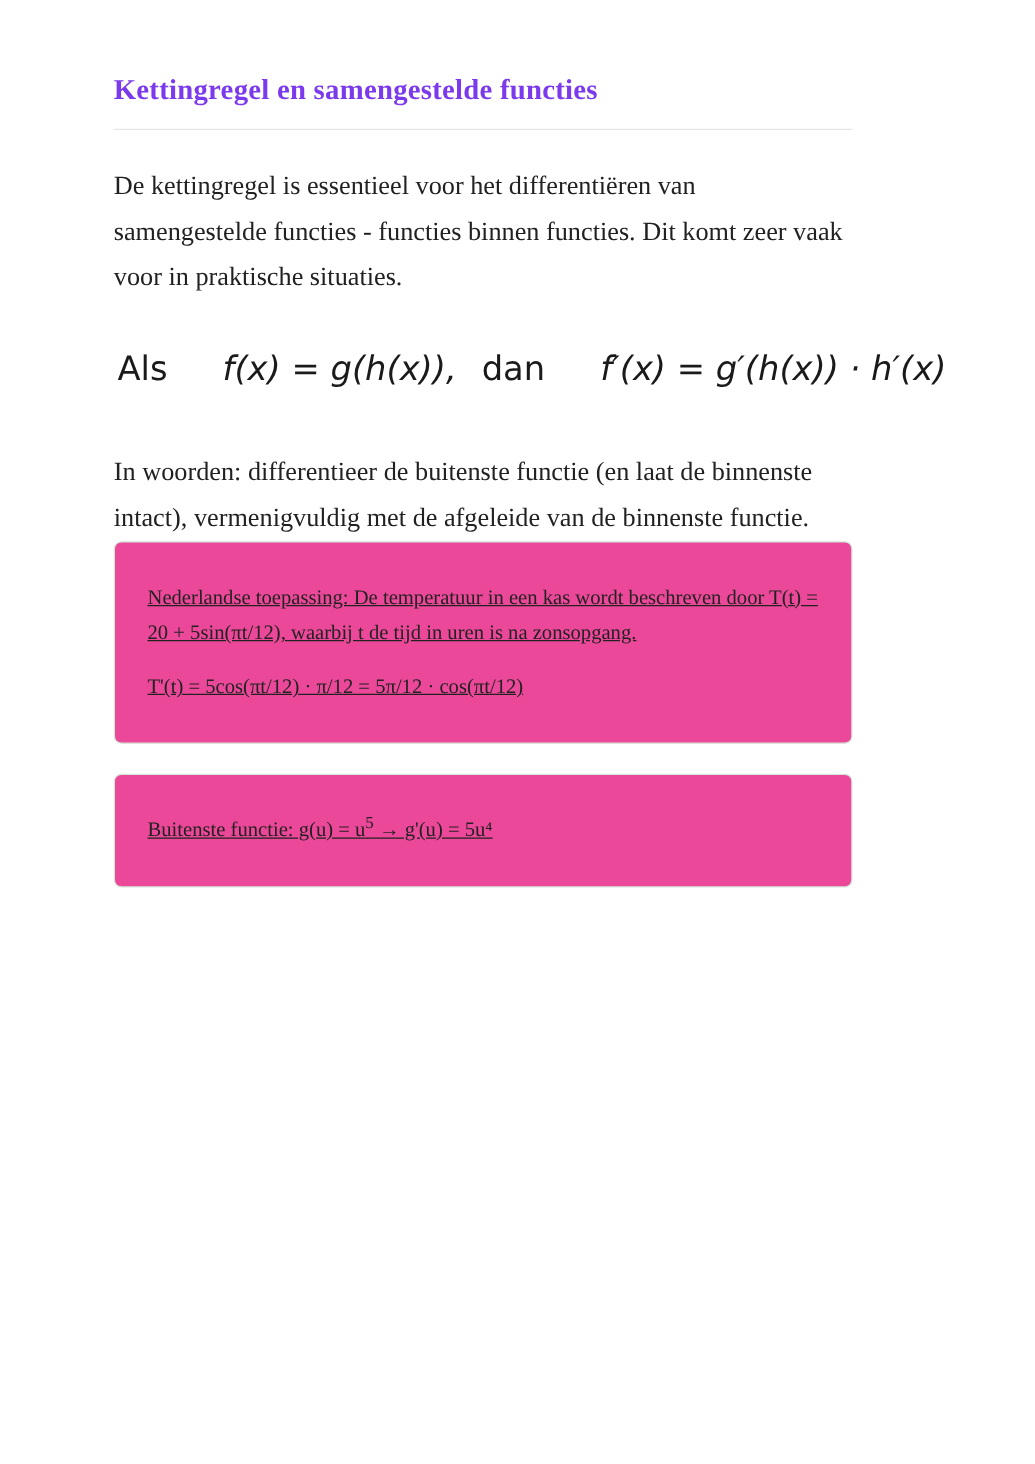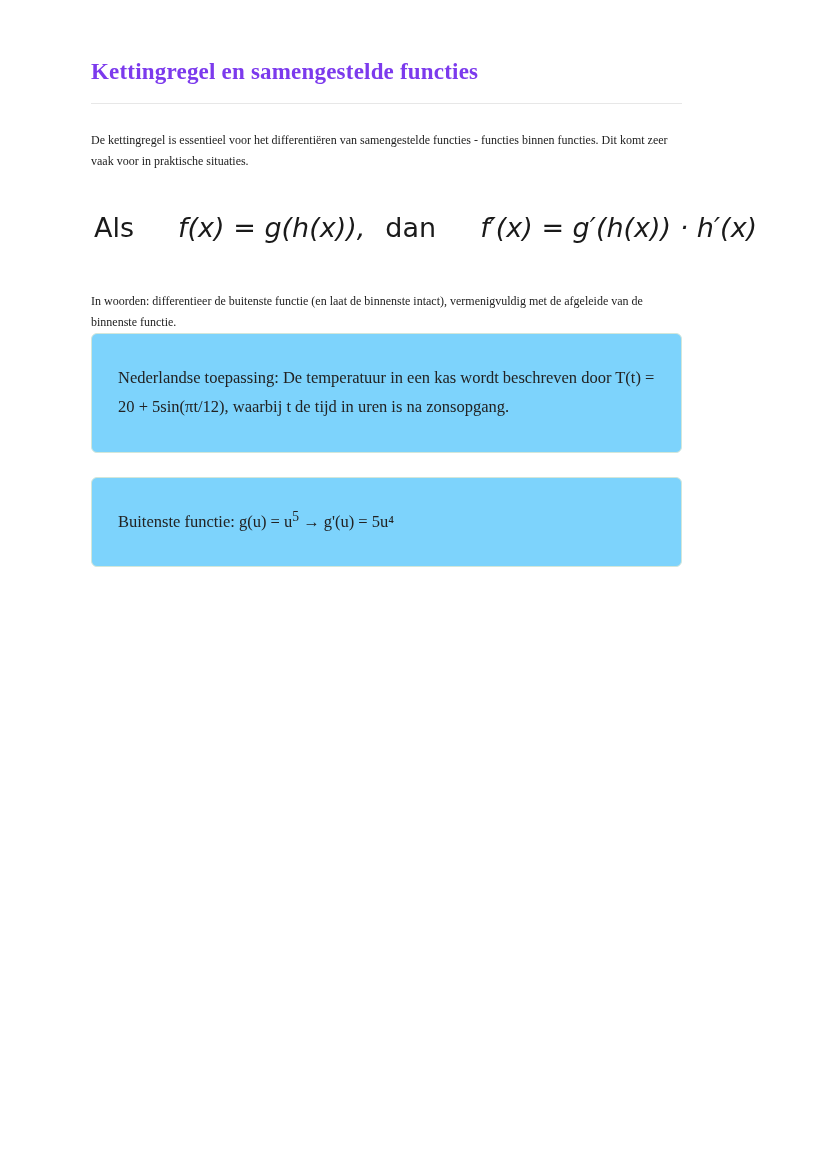--- a/index.html
+++ b/index.html
@@ -27,44 +27,45 @@
     color: #7c3aed;
     margin: 12px 0 16px 0;
     letter-spacing: 0.2px;
   }
   .divider {
     border: none;
     border-top: 1px solid #e7e7e7;
     margin: 0 0 26px 0;
   }
   p.text {
-    font-size: 12px;
+    font-size: 21px;
     line-height: 1.75;
     margin: 0 0 0 0;
   }
   .intro { margin-bottom: 0; }
   .formula {
     font-family: "DejaVu Sans", sans-serif;
     font-size: 27px;
     color: #1a1a1a;
     text-align: center;
     margin: 40px 0 48px 0;
     white-space: nowrap;
   }
   .formula .roman { font-style: normal; }
   .formula .math  { font-style: italic; margin-left: 38px; }
   .formula .then-word { margin-left: 14px; }
   .formula span { padding: 0 3px; text-align: center; }
   .in-words { margin-bottom: 20px; }
   .example-box {
-    background: #7dd3fc;
+    background: #ec4899;
     border: 1px solid #d3e7da;
     border-radius: 6px;
     padding: 30px 26px 16px 26px;
     margin: 0 0 24px 0;
+    text-decoration: underline;
   }
   .example-box p {
     font-size: 16.5px;
     line-height: 1.75;
     margin: 0 0 14px 0;
     color: #222222;
   }
   sup {
     font-size: 0.82em;
     line-height: 0;
@@ -83,20 +84,21 @@
   <p class="text intro">De kettingregel is essentieel voor het differentiëren van samengestelde functies - functies binnen functies. Dit komt zeer vaak voor in praktische situaties.</p>
 
   <div class="formula">
     <span class="roman">Als</span><span class="math">f(x) = g(h(x)),</span><span class="roman then-word">dan</span><span class="math">f′(x) = g′(h(x)) · h′(x)</span>
   </div>
 
   <p class="text in-words">In woorden: differentieer de buitenste functie (en laat de binnenste intact), vermenigvuldig met de afgeleide van de binnenste functie.</p>
 
   <div class="example-box">
     <p>Nederlandse toepassing: De temperatuur in een kas wordt beschreven door T(t) = 20 + 5sin(πt/12), waarbij t de tijd in uren is na zonsopgang.</p>
+    <p>T'(t) = 5cos(πt/12) · π/12 = 5π/12 · cos(πt/12)</p>
   </div>
 
   <div class="example-box">
     <p>
       <span style="display:block">Buitenste functie: g(u) = u<sup>5</sup> → g'(u) = 5u⁴</span>
     </p>
   </div>
 
 
 </div>

